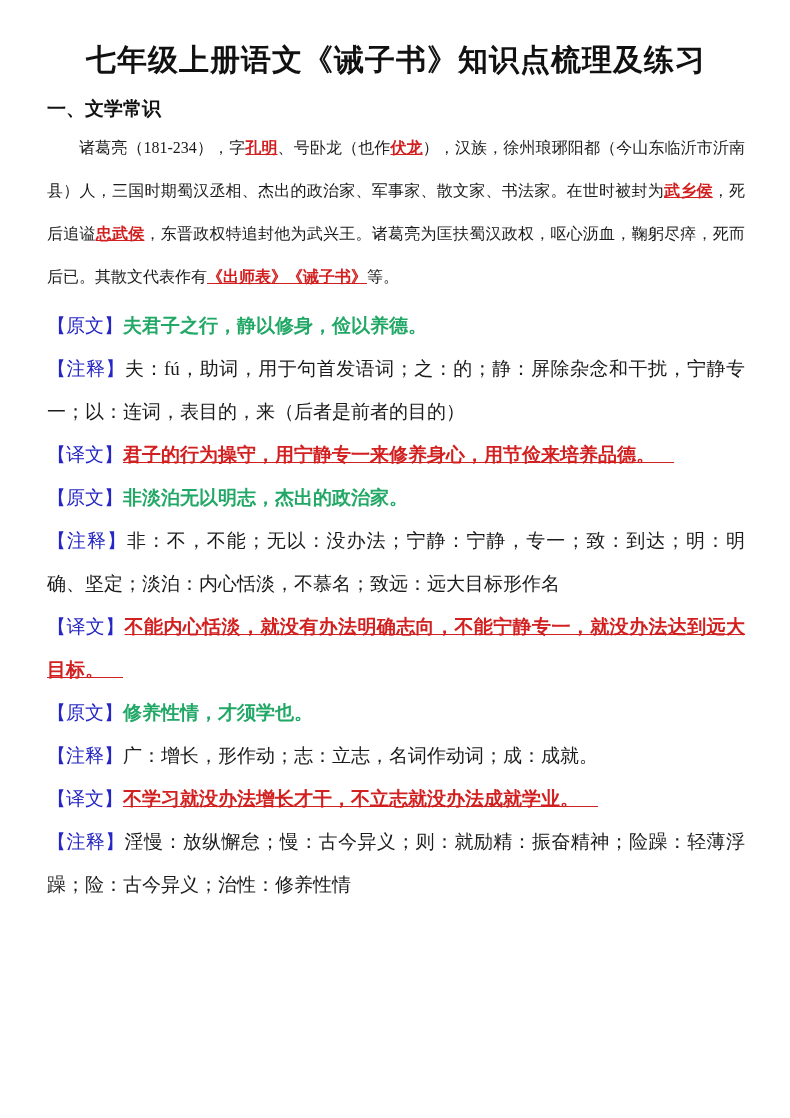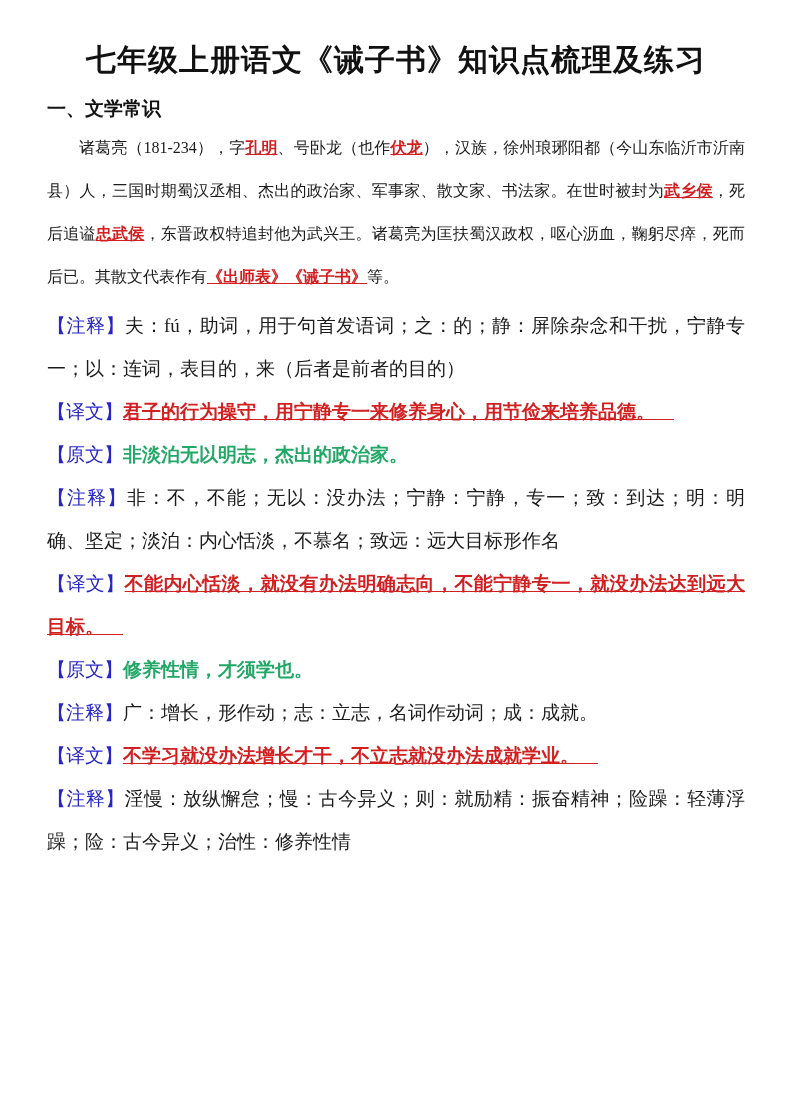--- a/index.html
+++ b/index.html
@@ -81,20 +81,21 @@
 <div class="page">
 
   <h1 class="doc-title">七年级上册语文《诫子书》知识点梳理及练习</h1>
 
   <h2 class="section-heading">一、文学常识</h2>
 
   <p class="intro" id="intro"><span>诸葛亮（181-234），字</span><span class="hl">孔明</span><span>、号卧龙（也作</span><span class="hl">伏龙</span><span>），汉族，徐州琅琊阳都（今山东临沂市沂南县）人，三国时期蜀汉丞相、杰出的政治家、军事家、散文家、书法家。在世时被封为</span><span class="hl">武乡侯</span><span>，死后追谥</span><span class="hl">忠武侯</span><span>，东晋政权特追封他为武兴王。诸葛亮为匡扶蜀汉政权，呕心沥血，鞠躬尽瘁，死而后已。其散文代表作有</span><span class="hl">《出师表》《诫子书》</span><span>等。</span></p>
 
 
   <div class="entries" id="entries">
+      <p class="entry original"><span class="label">【原文】</span><span class="entry-text">夫君子之行，静以修身，俭以养德。</span></p>
       <p class="entry annotation"><span class="label">【注释】</span><span class="entry-text">夫：fú，助词，用于句首发语词；之：的；静：屏除杂念和干扰，宁静专一；以：连词，表目的，来（后者是前者的目的）</span></p>
       <p class="entry translation"><span class="label">【译文】</span><span class="entry-text">君子的行为操守，用宁静专一来修养身心，用节俭来培养品德。</span></p>
       <p class="entry original"><span class="label">【原文】</span><span class="entry-text">非淡泊无以明志，杰出的政治家。</span></p>
       <p class="entry annotation"><span class="label">【注释】</span><span class="entry-text">非：不，不能；无以：没办法；宁静：宁静，专一；致：到达；明：明确、坚定；淡泊：内心恬淡，不慕名；致远：远大目标形作名</span></p>
       <p class="entry translation"><span class="label">【译文】</span><span class="entry-text">不能内心恬淡，就没有办法明确志向，不能宁静专一，就没办法达到远大目标。</span></p>
       <p class="entry original"><span class="label">【原文】</span><span class="entry-text">修养性情，才须学也。</span></p>
       <p class="entry annotation"><span class="label">【注释】</span><span class="entry-text">广：增长，形作动；志：立志，名词作动词；成：成就。</span></p>
       <p class="entry translation"><span class="label">【译文】</span><span class="entry-text">不学习就没办法增长才干，不立志就没办法成就学业。</span></p>
       <p class="entry annotation"><span class="label">【注释】</span><span class="entry-text">淫慢：放纵懈怠；慢：古今异义；则：就励精：振奋精神；险躁：轻薄浮躁；险：古今异义；治性：修养性情</span></p>
     </div>

